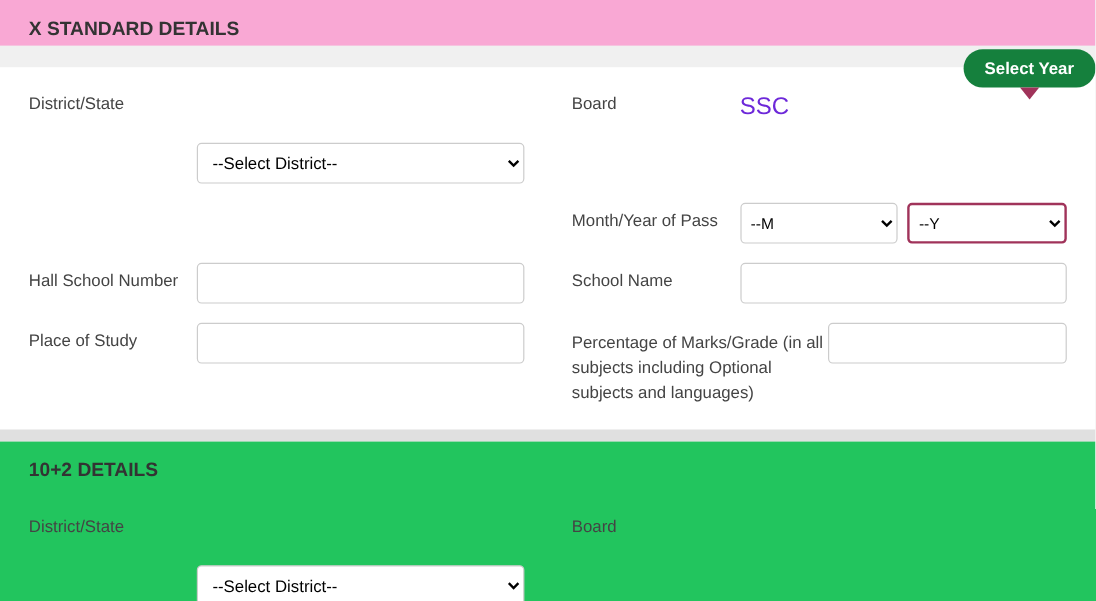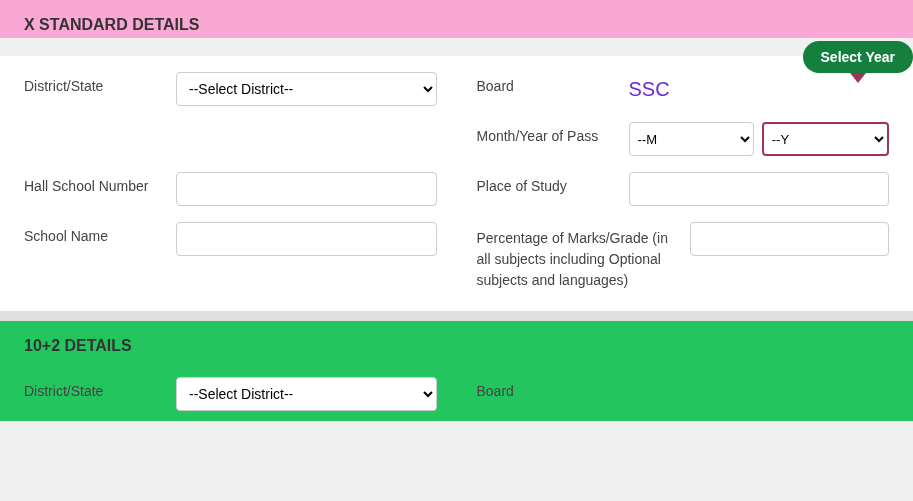--- a/index.html
+++ b/index.html
@@ -29,41 +29,41 @@
       padding-bottom: 4px;
     }
     .form-grid {
       display: grid;
       grid-template-columns: 1fr 1fr;
       gap: 16px 40px;
     }
     .form-row {
       display: flex;
       align-items: flex-start;
-      gap: 12px;
     }
     .form-label {
       min-width: 140px;
       font-size: 14px;
       color: #444;
       padding-top: 6px;
       white-space: nowrap;
     }
     .form-control {
       flex: 1;
       height: 34px;
       border: 1px solid #ccc;
       border-radius: 4px;
       padding: 4px 8px;
       font-size: 14px;
       background: #fff;
       outline: none;
     }
     select.form-control {
       appearance: auto;
+      margin-top: 47px;
     }
     .board-value {
       flex: 1;
       height: 34px;
       display: flex;
       align-items: center;
       font-size: 20px;
       color: #6d28d9;
       padding: 4px 0;
     }
@@ -172,26 +172,26 @@
           </select>
         </div>
       </div>
 
       <div class="form-row">
         <label class="form-label">Hall School Number</label>
         <input type="text" class="form-control" value="" style="">
       </div>
 
       <div class="form-row">
+        <label class="form-label">School Name</label>
+        <input type="text" class="form-control" value="" style="">
+      </div>
+
+      <div class="form-row">
         <label class="form-label">Place of Study</label>
-        <input type="text" class="form-control" value="" style="">
-      </div>
-
-      <div class="form-row">
-        <label class="form-label">School Name</label>
         <input type="text" class="form-control" value="" style="">
       </div>
 
       <div class="form-row">
         <div class="percentage-label">Percentage of Marks/Grade (in all subjects including Optional subjects and languages)</div>
         <input type="text" class="form-control" value="" style="margin-top: 0px; align-self: flex-start;">
       </div>
 
     </div>
   </div>

